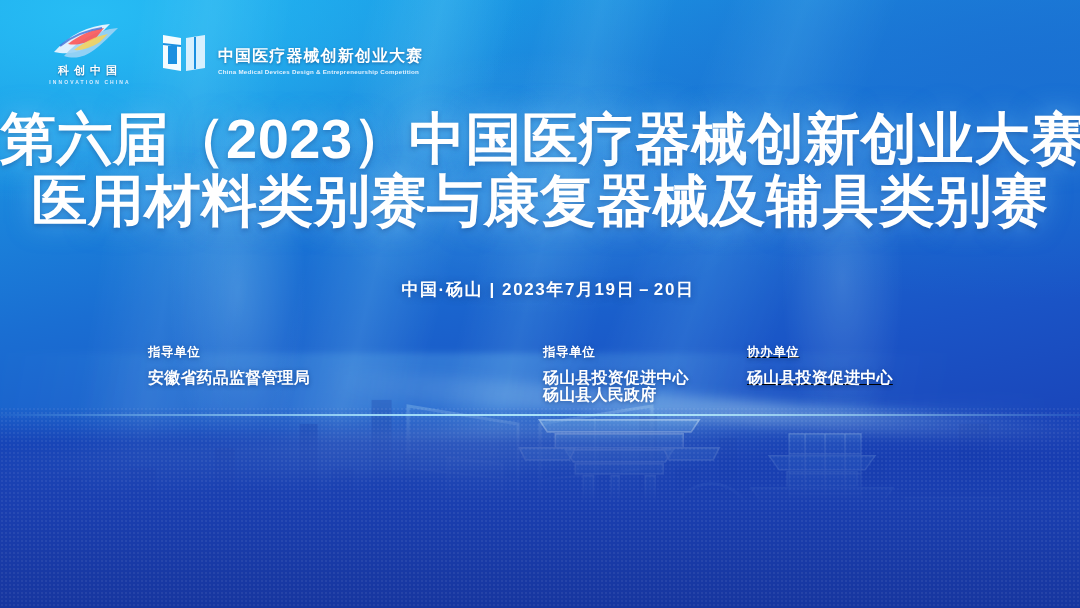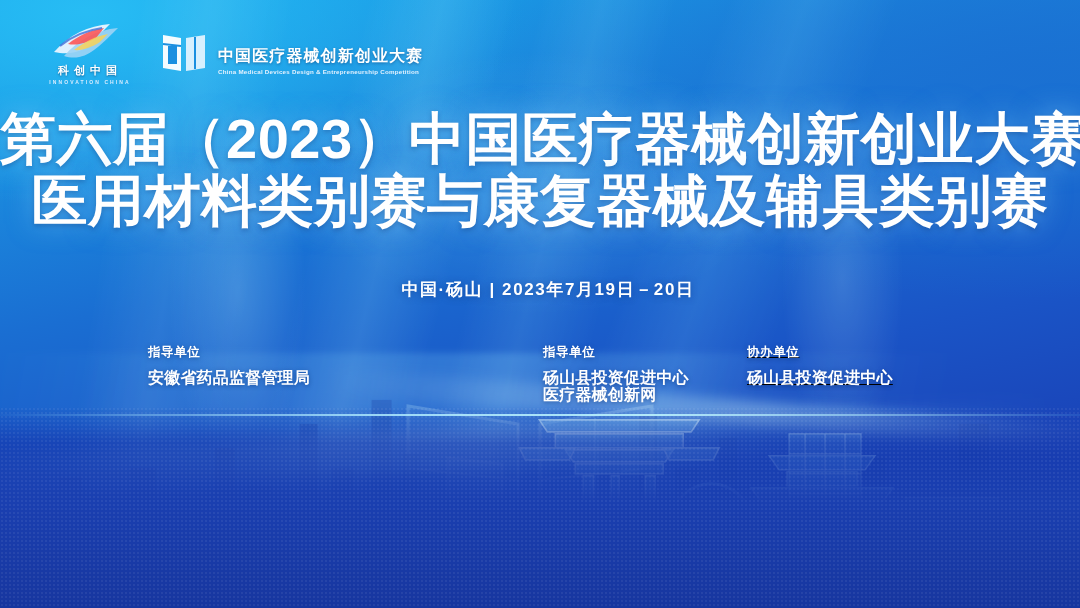--- a/index.html
+++ b/index.html
@@ -271,21 +271,21 @@
 
     <div class="org org-0">
       <div class="head">指导单位</div>
       <div class="item">安徽省药品监督管理局</div>
     </div>
 
 
     <div class="org org-2">
       <div class="head">指导单位</div>
       <div class="item">砀山县投资促进中心</div>
-      <div class="item">医疗器械创新网</div>
+      <div class="item">砀山县人民政府</div>
     </div>
 
     <div class="org org-3">
       <div class="head">协办单位</div>
       <div class="item">砀山县投资促进中心</div>
     </div>
 
   </div>
 
 </div>

